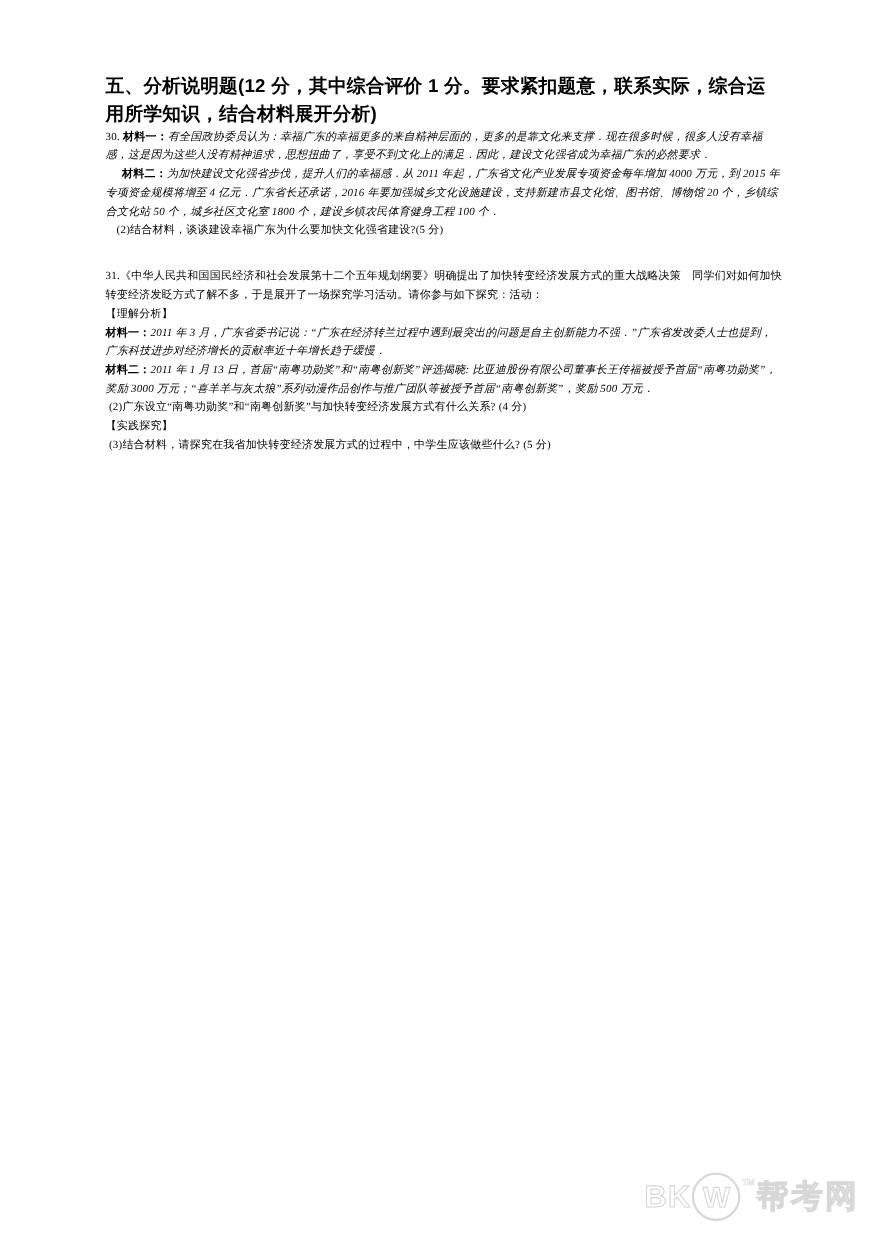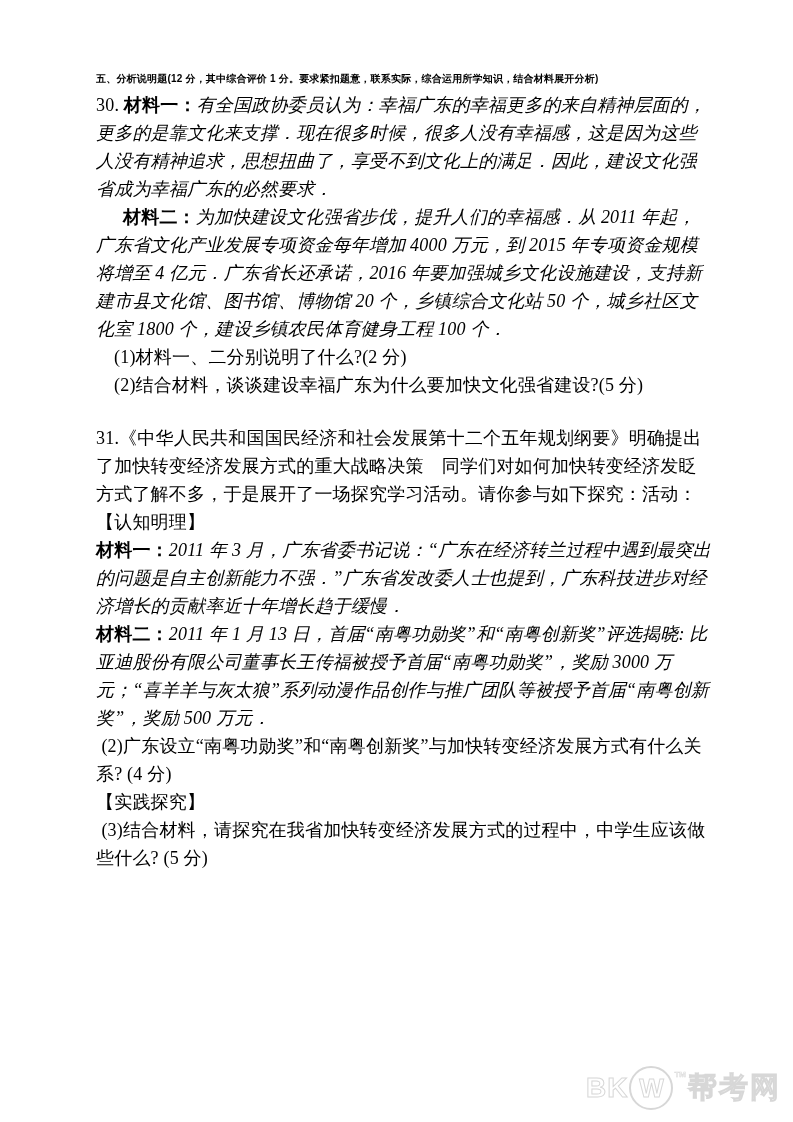--- a/index.html
+++ b/index.html
@@ -3,24 +3,24 @@
 <meta charset="utf-8">
 <style>
   html,body{margin:0;padding:0;}
   body{
     width:793px;height:1122px;background:#ffffff;position:relative;
     font-family:"Liberation Serif", serif;color:#000000;overflow:hidden;
   }
   .page{position:absolute;top:66px;left:96px;width:616px;}
   .sec{margin:0 0 25px 0;}
   h2{
-    margin:0;font-size:10px;line-height:25px;font-weight:bold;
+    margin:0;font-size:17px;line-height:25px;font-weight:bold;
     font-family:"Liberation Sans", sans-serif;letter-spacing:0.2px;
   }
-  p{margin:0;font-size:18px;line-height:28px;letter-spacing:0.2px;}
+  p{margin:0;font-size:10px;line-height:17px;letter-spacing:0.2px;}
   .material{font-style:italic;}
   .material .label,.material .num{
     font-style:normal;font-weight:bold;font-family:"Liberation Sans", sans-serif;
   }
   .material .num{font-weight:normal;font-family:"Liberation Serif", serif;}
   .indent1{text-indent:1.5em;}
   .q{text-indent:1em;}
   .q6{text-indent:0.3em;}
   .tag{font-family:"Liberation Sans", sans-serif;}
   .intro .num{font-style:normal;}
@@ -44,27 +44,26 @@
 </style>
 </head>
 <body>
 
 <div class="page">
 
   <div class="sec">
     <h2>五、分析说明题(12 分，其中综合评价 1 分。要求紧扣题意，联系实际，综合运用所学知识，结合材料展开分析)</h2>
     <p class="material"><span class="num">30. </span><span class="label">材料一：</span><span>有全国政协委员认为：幸福广东的幸福更多的来自精神层面的，更多的是靠文化来支撑．现在很多时候，很多人没有幸福感，这是因为这些人没有精神追求，思想扭曲了，享受不到文化上的满足．因此，建设文化强省成为幸福广东的必然要求．</span></p>
     <p class="material indent1"><span class="label">材料二：</span><span>为加快建设文化强省步伐，提升人们的幸福感．从 2011 年起，广东省文化产业发展专项资金每年增加 4000 万元，到 2015 年专项资金规模将增至 4 亿元．广东省长还承诺，2016 年要加强城乡文化设施建设，支持新建市县文化馆、图书馆、博物馆 20 个，乡镇综合文化站 50 个，城乡社区文化室 1800 个，建设乡镇农民体育健身工程 100 个．</span></p>
-    <p class="q">(1)材料一、二分别说明了什么?(2 分)</p>
     <p class="q">(2)结合材料，谈谈建设幸福广东为什么要加快文化强省建设?(5 分)</p>
   </div>
 
   <div class="sec">
     <p class="intro"><span class="num">31.</span><span>《中华人民共和国国民经济和社会发展第十二个五年规划纲要》明确提出了加快转变经济发展方式的重大战略决策　同学们对如何加快转变经济发眨方式了解不多，于是展开了一场探究学习活动。请你参与如下探究：活动：</span></p>
-    <p class="tag">【认知明理】</p>
+    <p class="tag">【理解分析】</p>
     <p class="material"><span class="label">材料一：</span><span>2011 年 3 月，广东省委书记说：“广东在经济转兰过程中遇到最突出的问题是自主创新能力不强．”广东省发改委人士也提到，广东科技进步对经济增长的贡献率近十年增长趋于缓慢．</span></p>
     <p class="material"><span class="label">材料二：</span><span>2011 年 1 月 13 日，首届“南粤功勋奖”和“南粤创新奖”评选揭晓: 比亚迪股份有限公司董事长王传福被授予首届“南粤功勋奖”，奖励 3000 万元；“喜羊羊与灰太狼”系列动漫作品创作与推广团队等被授予首届“南粤创新奖”，奖励 500 万元．</span></p>
     <p class="q6">(2)广东设立“南粤功勋奖”和“南粤创新奖”与加快转变经济发展方式有什么关系? (4 分)</p>
     <p class="tag">【实践探究】</p>
     <p class="q6">(3)结合材料，请探究在我省加快转变经济发展方式的过程中，中学生应该做些什么? (5 分)</p>
   </div>
 
 </div>
 
 <div class="watermark">

